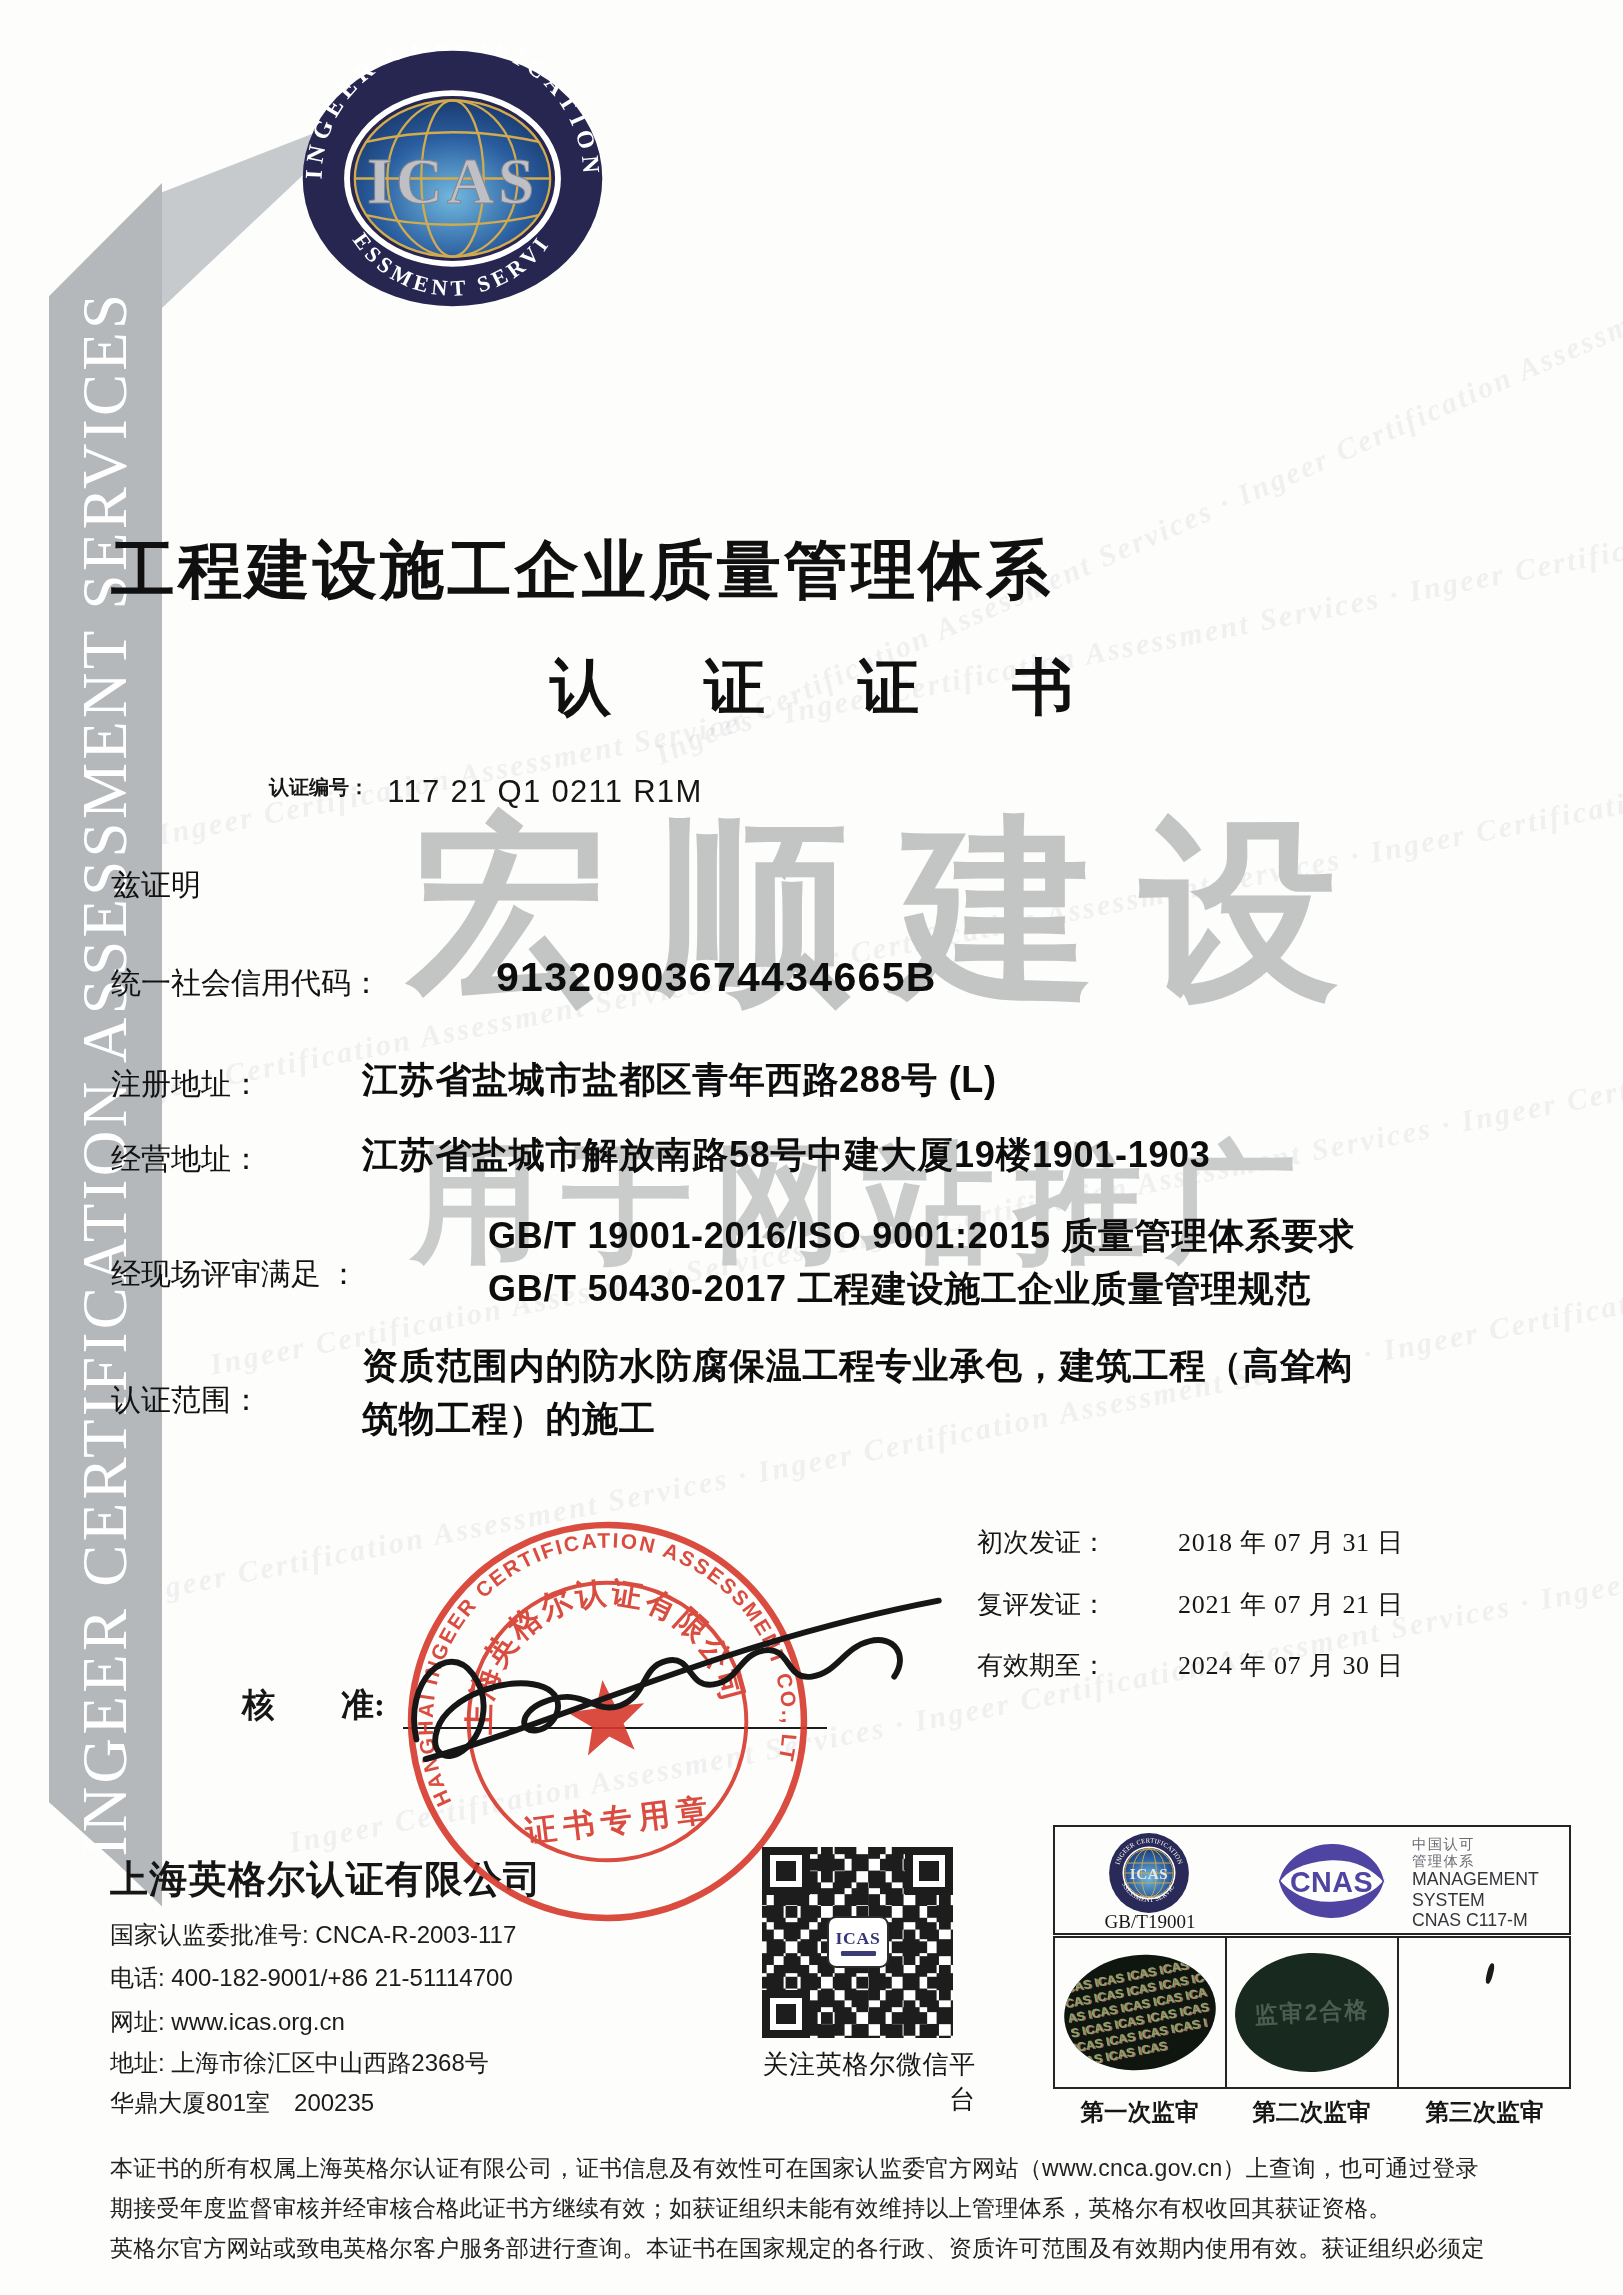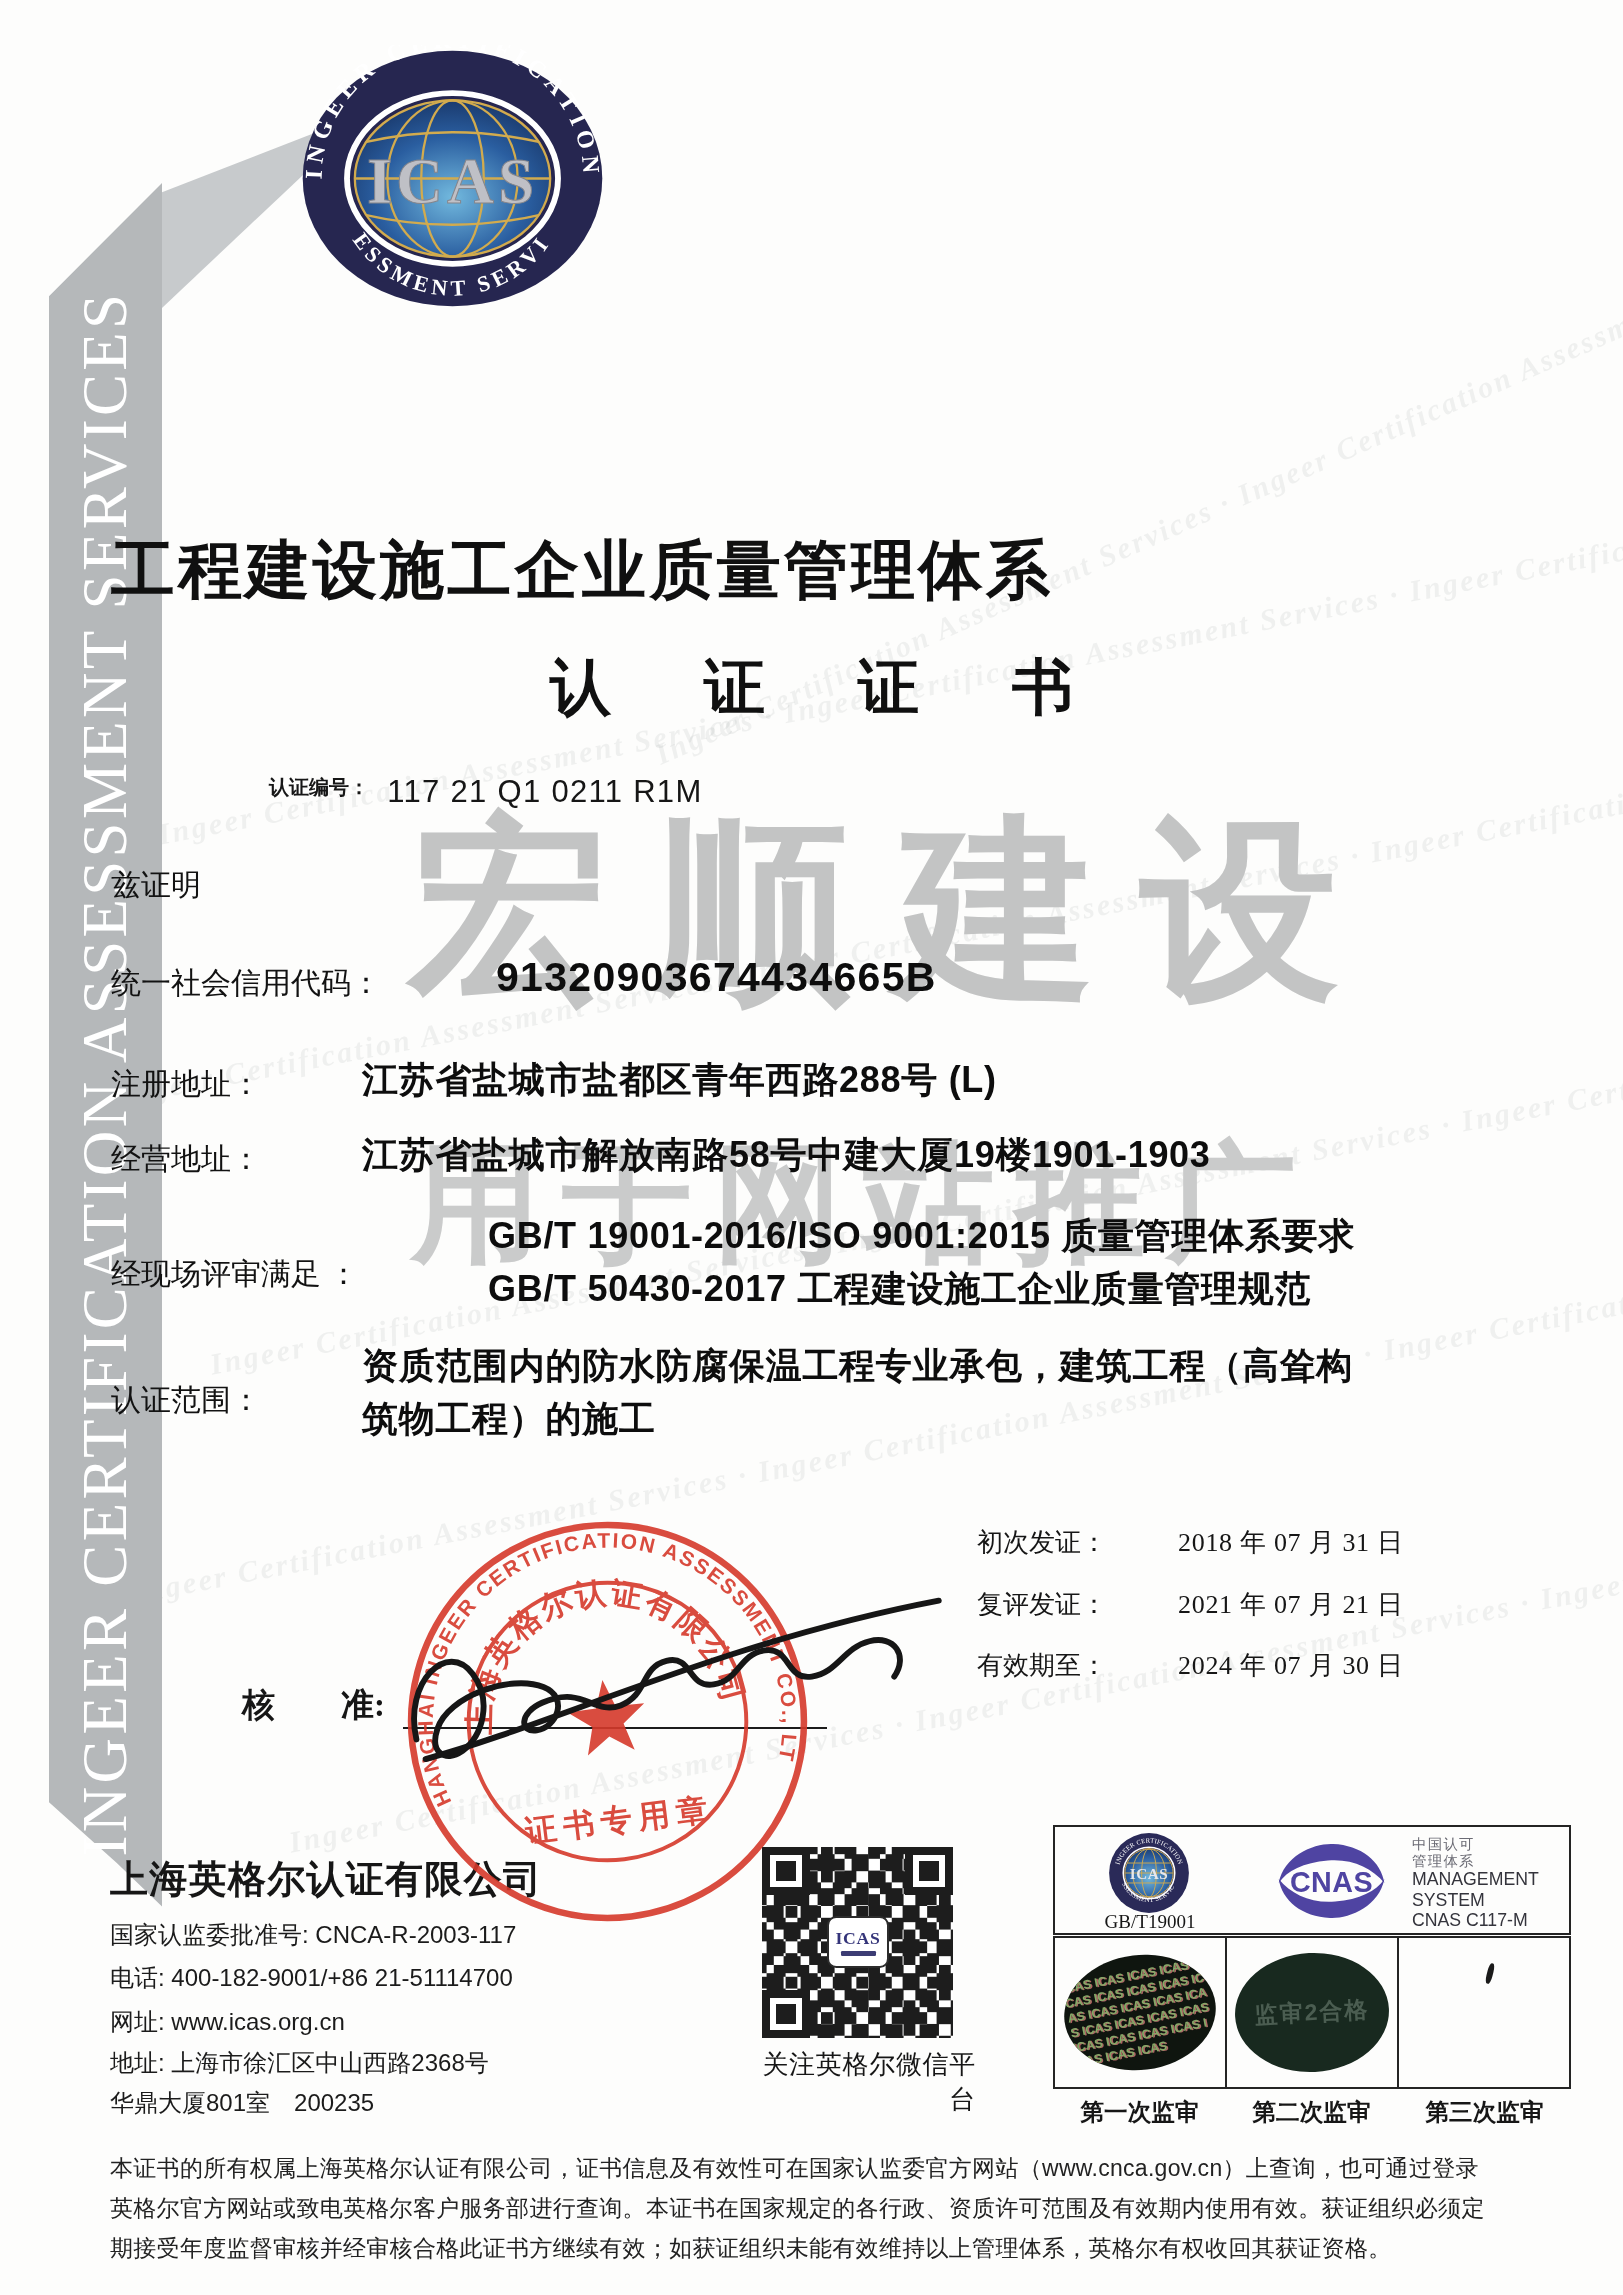--- a/index.html
+++ b/index.html
@@ -352,18 +352,18 @@
     <div class="cell">
       <div class="tick-mark"></div>
     </div>
   </div>
   <div class="audit-label" style="left:1053px;">第一次监审</div>
   <div class="audit-label" style="left:1225px;">第二次监审</div>
   <div class="audit-label" style="left:1398px;">第三次监审</div>
 
   <div class="footer">
     <div>本证书的所有权属上海英格尔认证有限公司，证书信息及有效性可在国家认监委官方网站（www.cnca.gov.cn）上查询，也可通过登录</div>
+    <div>期接受年度监督审核并经审核合格此证书方继续有效；如获证组织未能有效维持以上管理体系，英格尔有权收回其获证资格。</div>
     <div>英格尔官方网站或致电英格尔客户服务部进行查询。本证书在国家规定的各行政、资质许可范围及有效期内使用有效。获证组织必须定</div>
-    <div>期接受年度监督审核并经审核合格此证书方继续有效；如获证组织未能有效维持以上管理体系，英格尔有权收回其获证资格。</div>
   </div>
 
 </div>
 
 
 </body></html>

